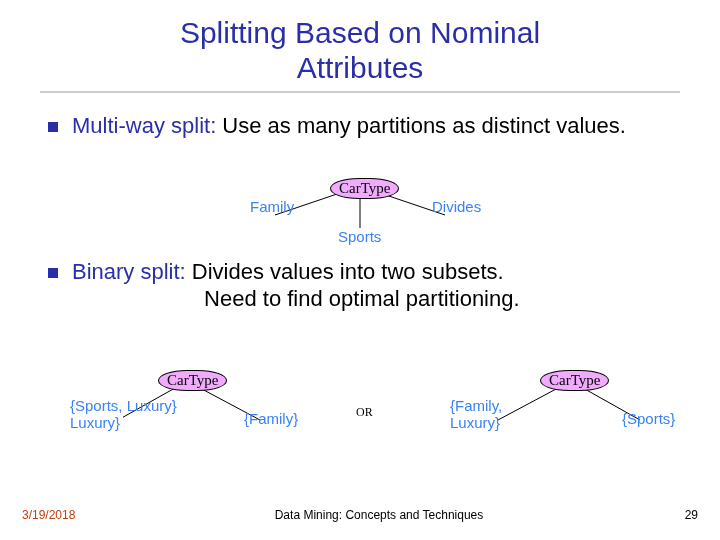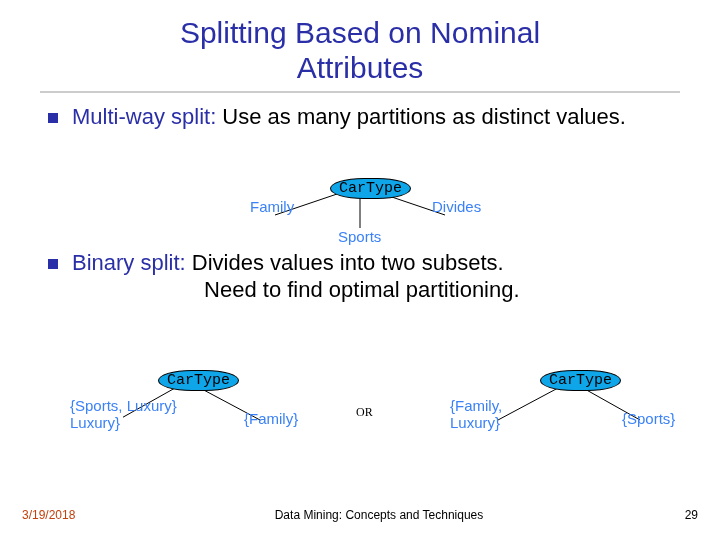--- a/index.html
+++ b/index.html
@@ -58,24 +58,24 @@
     font-family: Arial, sans-serif;
     font-size: 15px;
     color: #3b82f6;
     position: absolute;
     white-space: nowrap;
   }
   .node-box {
     position: absolute;
     border: 1px solid #000;
     border-radius: 50%/60%;
-    font-family: Liberation Mono, monospace;
+    font-family: Liberation Serif, serif;
     font-size: 15px;
     padding: 1px 8px;
-    background: #0ea5e9;
+    background: #f0abfc;
     white-space: nowrap;
   }
   .or-label {
     position: absolute;
     font-family: "Times New Roman", serif;
     font-size: 12px;
   }
   .footer-date {
     position: absolute;
     left: 22px;
@@ -111,21 +111,21 @@
 <body>
 
 <div class="slide">
 
   <div class="title">
     <span>Splitting Based on Nominal</span><br>
     <span>Attributes</span>
   </div>
   <div class="rule"></div>
 
-  <div class="bullet-block" style="margin-top:3px;">
+  <div class="bullet-block" style="margin-top:12px;">
     <div class="bullet-marker"></div>
     <div class="bullet-text">
       <span class="term">Multi-way split:</span><span> Use as many partitions as distinct values.</span>
     </div>
   </div>
 
   <svg class="edges" width="720" height="540">
     <line x1="340" y1="193" x2="275" y2="215" stroke="#000" stroke-width="1"></line>
     <line x1="360" y1="198" x2="360" y2="228" stroke="#000" stroke-width="1"></line>
     <line x1="380" y1="193" x2="445" y2="215" stroke="#000" stroke-width="1"></line>

